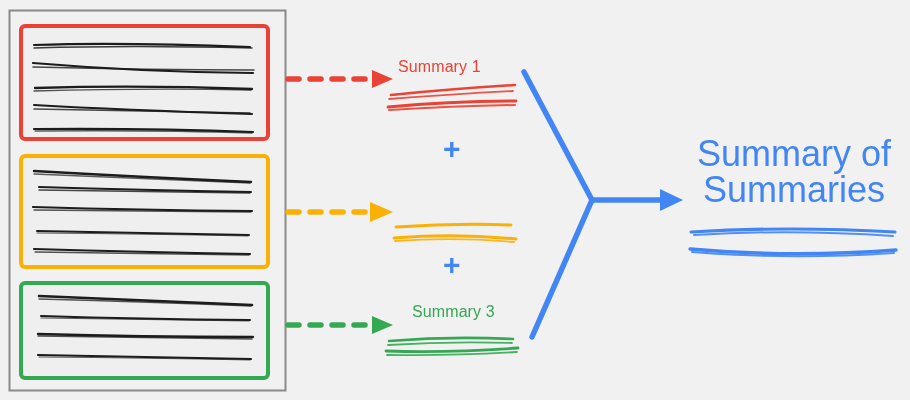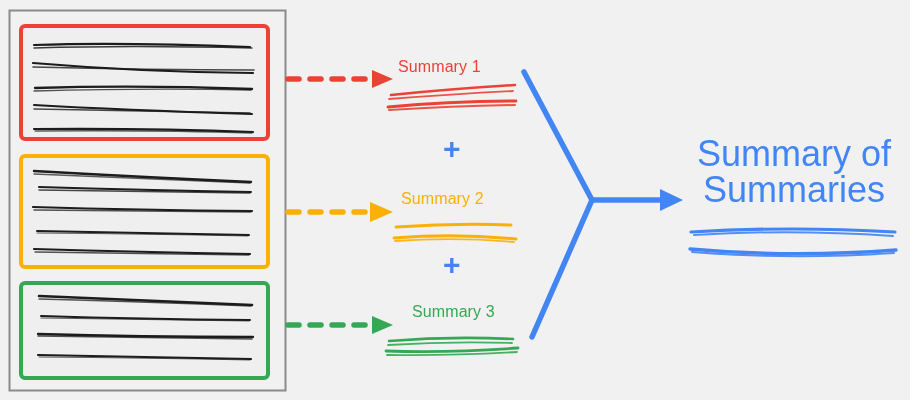--- a/index.html
+++ b/index.html
@@ -140,21 +140,20 @@
     <g stroke="#4285F4" fill="none" stroke-linecap="round">
       <path d="M691 232 Q 790 226 895 232" stroke-width="3.2"></path>
       <path d="M694 235 Q 790 229 893 236" stroke-width="2.0" opacity="0.9"></path>
       <path d="M690 249 Q 790 258 896 250" stroke-width="3.4"></path>
       <path d="M692 252 Q 790 260 894 253" stroke-width="2.0" opacity="0.9"></path>
     </g>
   </svg>
 
   <div class="lbl summary-label" style="left:398px; top:58px; color:#EA4335;">Summary 1</div>
 
-  <div class="lbl summary-label" style="left:401px; top:190px; color:#FAB005;">Summary 2</div>
 
   <div class="lbl summary-label" style="left:412px; top:303px; color:#34A853;">Summary 3</div>
 
   <div class="lbl plus-label" style="left:443px; top:134px; color:#4285F4;">+</div>
 
   <div class="lbl plus-label" style="left:443px; top:250px; color:#4285F4;">+</div>
 
   <div style="position:absolute; left:688px; top:136px; width:212px;
               color:#4285F4; text-align:center;">
     <div class="final-label">Summary of</div>

